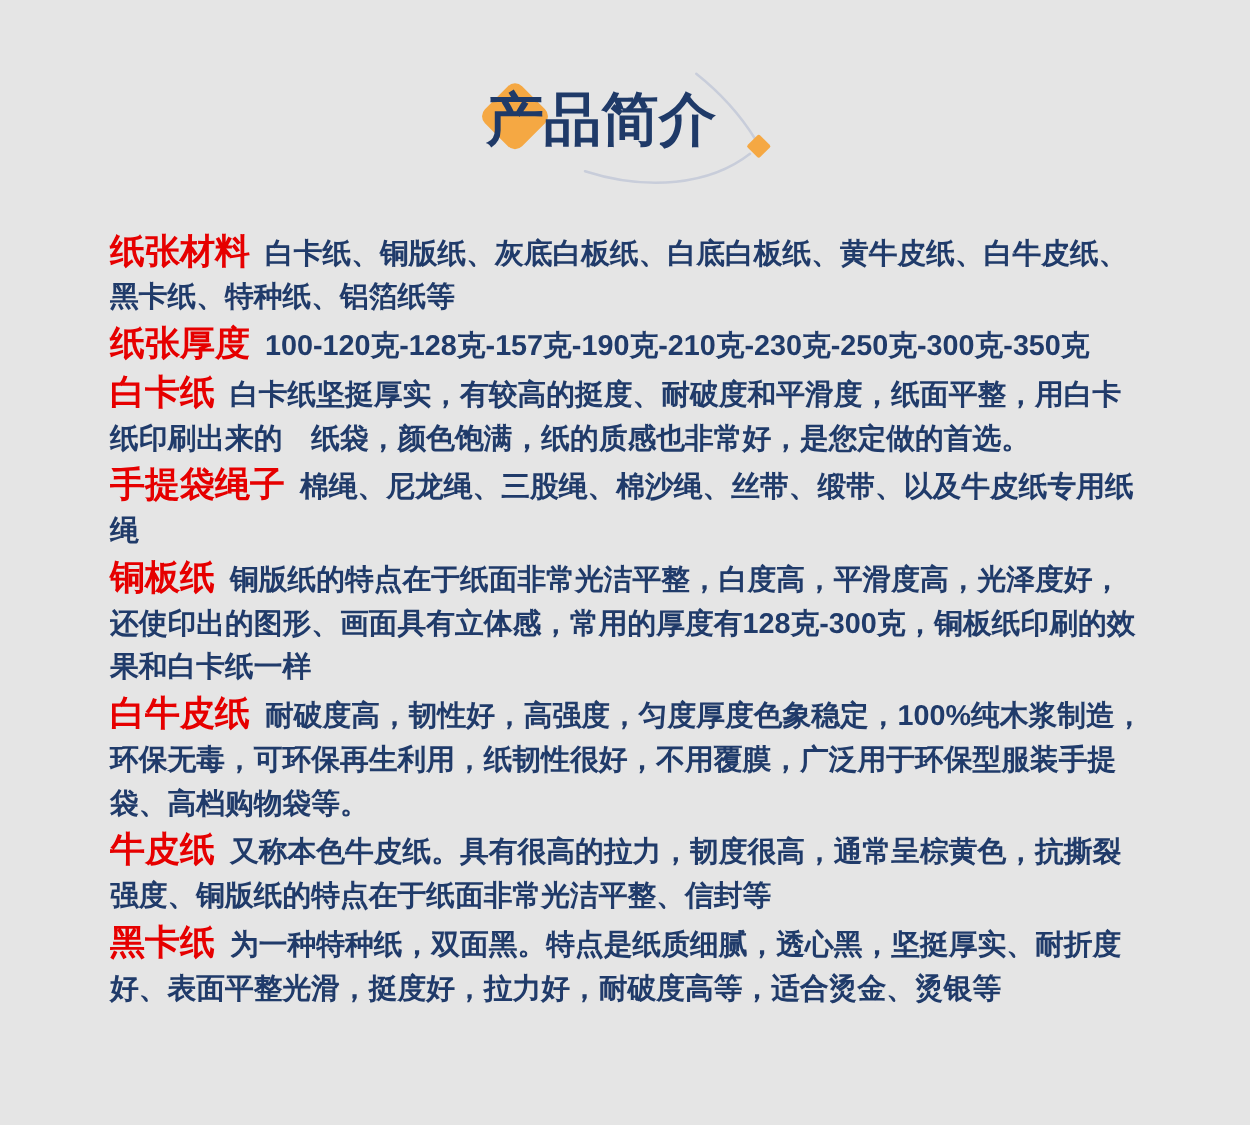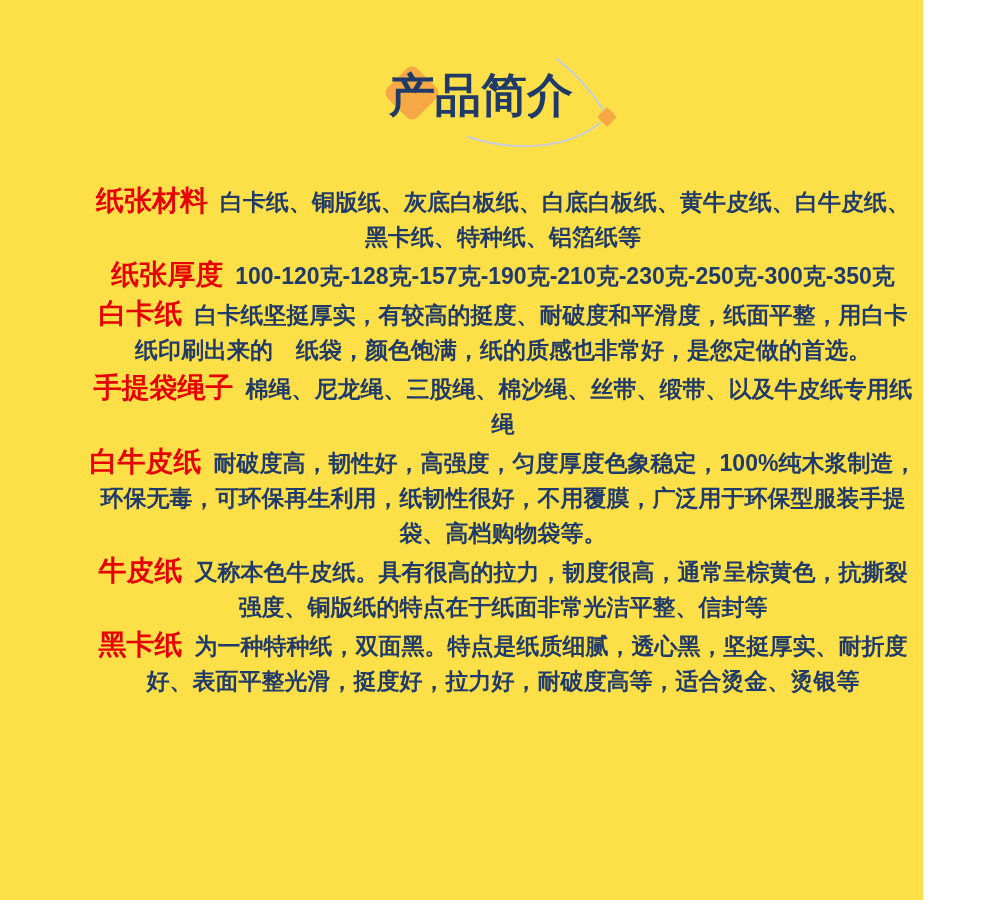--- a/index.html
+++ b/index.html
@@ -5,21 +5,21 @@
   html,body{margin:0;padding:0;}
   body{
     width:1000px;height:900px;background:#ffffff;
     font-family:"Liberation Sans", sans-serif;
     --accent:#f5a843;
     --navy:#1f3a68;
     --red:#e60000;
     --body:#203b6a;
     --line:#c8cdda;
   }
-  .page{position:relative;width:923px;height:900px;overflow:hidden;background:#fde047;}
+  .page{position:relative;width:1000px;height:900px;overflow:hidden;background:#e5e5e5;}
 
   
   .header{position:absolute;left:0;top:0;width:1000px;height:178px;}
   .big-diamond{
     position:absolute;left:391px;top:72px;width:42px;height:42px;
     background:var(--accent);border-radius:8px;transform:rotate(45deg);
   }
   .title{
     position:absolute;left:389px;top:71px;margin:0;
     font-size:46px;line-height:48px;font-weight:bold;color:var(--navy);
@@ -27,21 +27,21 @@
   }
   .swoosh{position:absolute;left:0;top:0;width:1000px;height:178px;z-index:1;}
   .swoosh path{fill:none;stroke:var(--line);stroke-width:2;stroke-linecap:round;}
   .swoosh .small-diamond{fill:var(--accent);}
 
   
   .content{position:absolute;left:88px;top:183px;width:830px;}
   p.section{
     margin:0 0 2px 0;
     font-size:23px;line-height:35px;font-weight:bold;color:var(--body);
-    text-align:center;
+    text-align:left;
   }
   p.section .label{
     font-size:28px;color:var(--red);margin-right:12px;font-weight:bold;
   }
 </style>
 </head>
 <body style="--accent: #f5a843; --navy: #1f3a68; --red: #e60000; --body: #203b6a; --line: #c8cdda;">
 
 <div class="page">
 
@@ -53,18 +53,19 @@
       <path d="M600,123 C568,148 518,153 468,137"></path>
       <rect class="small-diamond" x="600" y="110" width="14" height="14" rx="2" transform="rotate(45 607 117)"></rect>
     </svg>
   </header>
 
   <main class="content">
       <p class="section"><span class="label">纸张材料</span><span class="text">白卡纸、铜版纸、灰底白板纸、白底白板纸、黄牛皮纸、白牛皮纸、黑卡纸、特种纸、铝箔纸等</span></p>
       <p class="section"><span class="label">纸张厚度</span><span class="text">100-120克-128克-157克-190克-210克-230克-250克-300克-350克</span></p>
       <p class="section"><span class="label">白卡纸</span><span class="text">白卡纸坚挺厚实，有较高的挺度、耐破度和平滑度，纸面平整，用白卡纸印刷出来的　纸袋，颜色饱满，纸的质感也非常好，是您定做的首选。</span></p>
       <p class="section"><span class="label">手提袋绳子</span><span class="text">棉绳、尼龙绳、三股绳、棉沙绳、丝带、缎带、以及牛皮纸专用纸绳</span></p>
+      <p class="section"><span class="label">铜板纸</span><span class="text">铜版纸的特点在于纸面非常光洁平整，白度高，平滑度高，光泽度好，还使印出的图形、画面具有立体感，常用的厚度有128克-300克，铜板纸印刷的效果和白卡纸一样</span></p>
       <p class="section"><span class="label">白牛皮纸</span><span class="text">耐破度高，韧性好，高强度，匀度厚度色象稳定，100%纯木浆制造，环保无毒，可环保再生利用，纸韧性很好，不用覆膜，广泛用于环保型服装手提袋、高档购物袋等。</span></p>
       <p class="section"><span class="label">牛皮纸</span><span class="text">又称本色牛皮纸。具有很高的拉力，韧度很高，通常呈棕黄色，抗撕裂强度、铜版纸的特点在于纸面非常光洁平整、信封等</span></p>
       <p class="section"><span class="label">黑卡纸</span><span class="text">为一种特种纸，双面黑。特点是纸质细腻，透心黑，坚挺厚实、耐折度好、表面平整光滑，挺度好，拉力好，耐破度高等，适合烫金、烫银等</span></p>
     </main>
 
 </div>
 
 </body></html>

